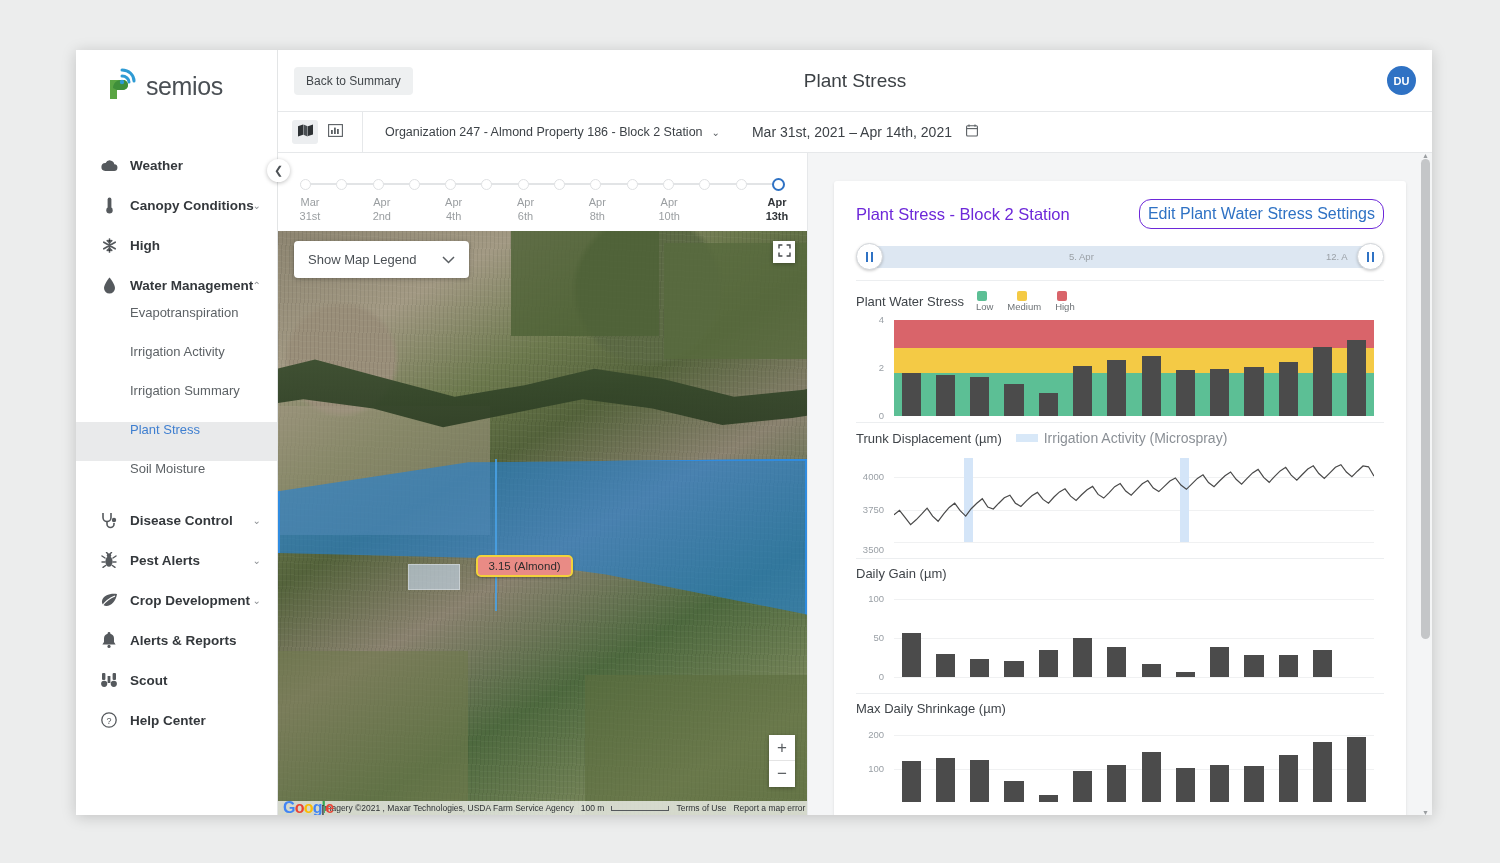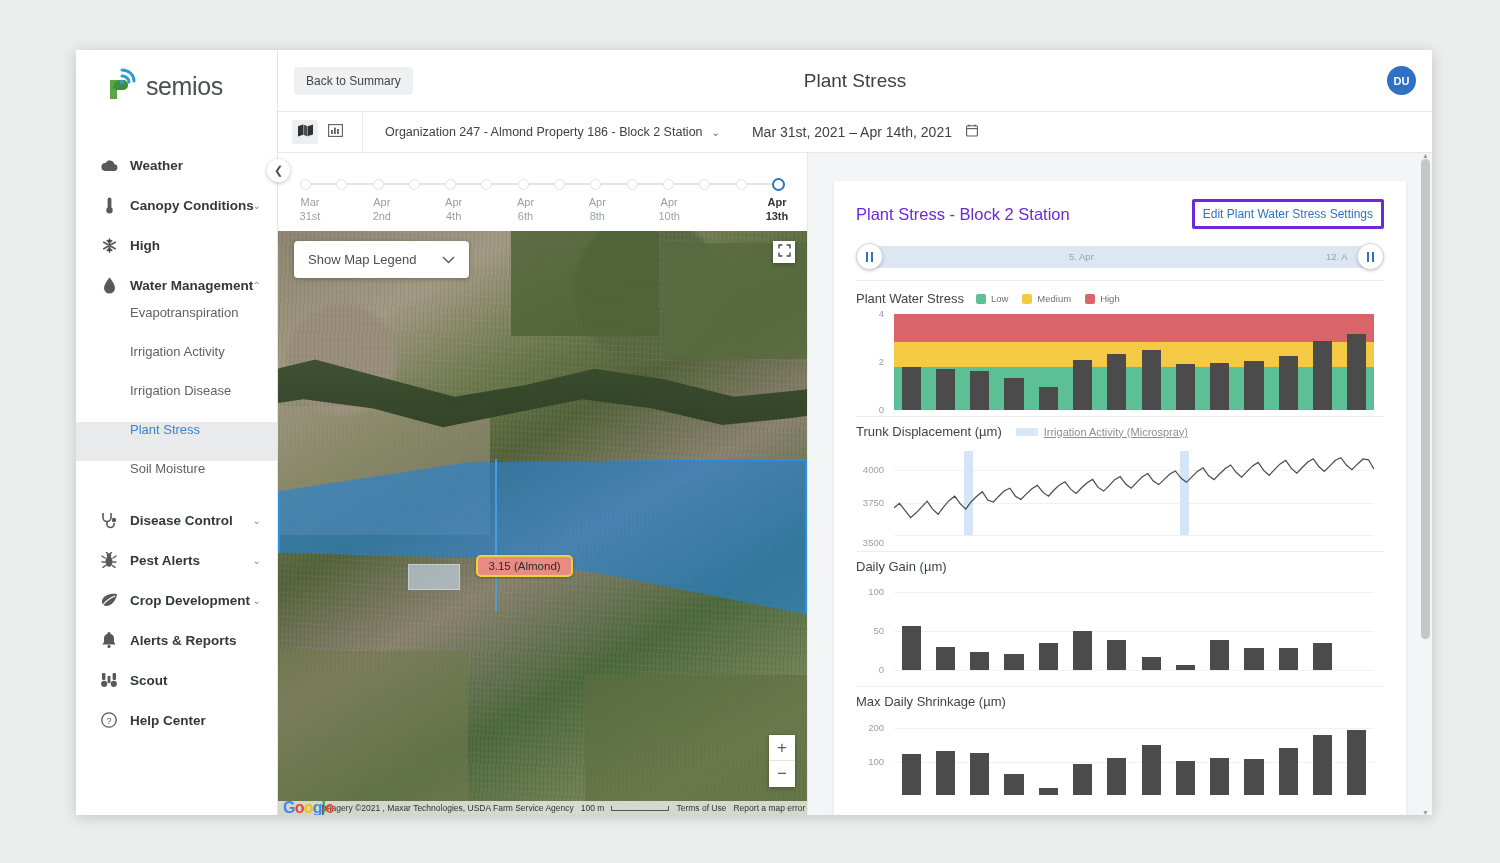--- a/index.html
+++ b/index.html
@@ -152,43 +152,43 @@
   }
   .gm-b{color:#4285F4}.gm-r{color:#EA4335}.gm-y{color:#FBBC05}.gm-g{color:#34A853}
   .scalebar{display:inline-block;width:58px;height:5px;border:1px solid #55595c;border-top:none;vertical-align:middle;}
 
   
   .chartcol { flex:1; min-width:0; background:#f4f5f6; position:relative; overflow:hidden; padding:28px 26px 0 26px; }
   .card { background:#fff; border-radius:3px; box-shadow:0 1px 3px rgba(0,0,0,.10); padding:18px 22px 10px 22px; height:645px; }
   .card-head { display:flex; align-items:center; justify-content:space-between; }
   .card-title { font-size:16.5px; color:#6d28d9; }
   .edit-btn {
-    border:3px solid #6d28d9; background:#fff; color:#2f72c4;
-    font-size:12px; border-radius:2px; padding:5px 8px; cursor:pointer;
+    border:1px solid #6d28d9; background:#fff; color:#2f72c4;
+    font-size:16px; border-radius:12px; padding:5px 8px; cursor:pointer;
     font-family:"Liberation Sans", sans-serif;
   }
   .rangeslider { margin-top:17px; height:22px; position:relative; }
   .rs-track { position:absolute; left:14px; right:14px; top:0; height:22px; background:#dde7f2; }
   .rs-lab { position:absolute; top:5px; font-size:9.5px; color:#9aa0a6; }
   .rs-handle {
     position:absolute; top:-3px; width:27px; height:27px; border-radius:50%;
     background:#fff; border:1px solid #d2d6da; box-shadow:0 1px 3px rgba(0,0,0,.2);
     display:flex; align-items:center; justify-content:center; cursor:pointer;
   }
   .rs-handle i { display:block; width:2.5px; height:10px; background:#2f72c4; margin:0 1.2px; }
   .legend-row { margin-top:12px; display:flex; align-items:center; border-top:1px solid #eceef0; padding-top:10px; }
   .legend-row .t { font-size:13px; color:#3f4449; margin-right:12px; }
-  .lg { display:flex; align-items:center; margin-right:14px; font-size:9.5px; color:#6d7276; }
+  .lg { display:flex; align-items:center; margin-right:14px; font-size:9.5px; color:#6d7276;flex-direction:column; }
   .lg i { width:10px; height:10px; border-radius:2px; margin-right:5px; display:inline-block; }
 
   .chart { position:relative; }
   .axis-lbl { position:absolute; font-size:9.5px; color:#9aa0a6; text-align:right; width:28px; }
   .bar { position:absolute; bottom:0; background:#4b4b4b; }
   .sec-title { font-size:13px; color:#3f4449; padding-top:7px; border-top:1px solid #eceef0; display:flex; align-items:center; }
-  .irr-lg { display:flex; align-items:center; margin-left:14px; font-size:11px; color:#8b9096;text-decoration:underline; }
+  .irr-lg { display:flex; align-items:center; margin-left:14px; font-size:14px; color:#8b9096; }
   .irr-lg i { width:22px; height:8px; background:#d8e8f8; display:inline-block; margin-right:6px; }
   .gridline { position:absolute; left:0; right:0; height:1px; background:#f0f1f2; }
   .irr-band { position:absolute; top:0; bottom:0; background:#d4e5f8; }
 
   .vscroll { position:absolute; right:2px; top:0; width:9px; height:100%; }
   .vscroll .thumb { position:absolute; top:6px; width:9px; height:480px; background:#c4c6c8; border-radius:5px; }
   .vscroll .arr { position:absolute; left:1px; font-size:7px; color:#9a9ea1; }
 </style>
 </head>
 <body>
@@ -251,21 +251,21 @@
         <span class="chev">⌃</span>
       </div>
 
       <div class="nav-sub">
         <span class="sublbl">Evapotranspiration</span>
       </div>
       <div class="nav-sub">
         <span class="sublbl">Irrigation Activity</span>
       </div>
       <div class="nav-sub">
-        <span class="sublbl">Irrigation Disease</span>
+        <span class="sublbl">Irrigation Summary</span>
       </div>
       <div class="nav-sub active">
         <span class="sublbl">Plant Stress</span>
       </div>
       <div class="nav-sub">
         <span class="sublbl">Soil Moisture</span>
       </div>
 
       <div class="nav-item">
         <span class="ic">

